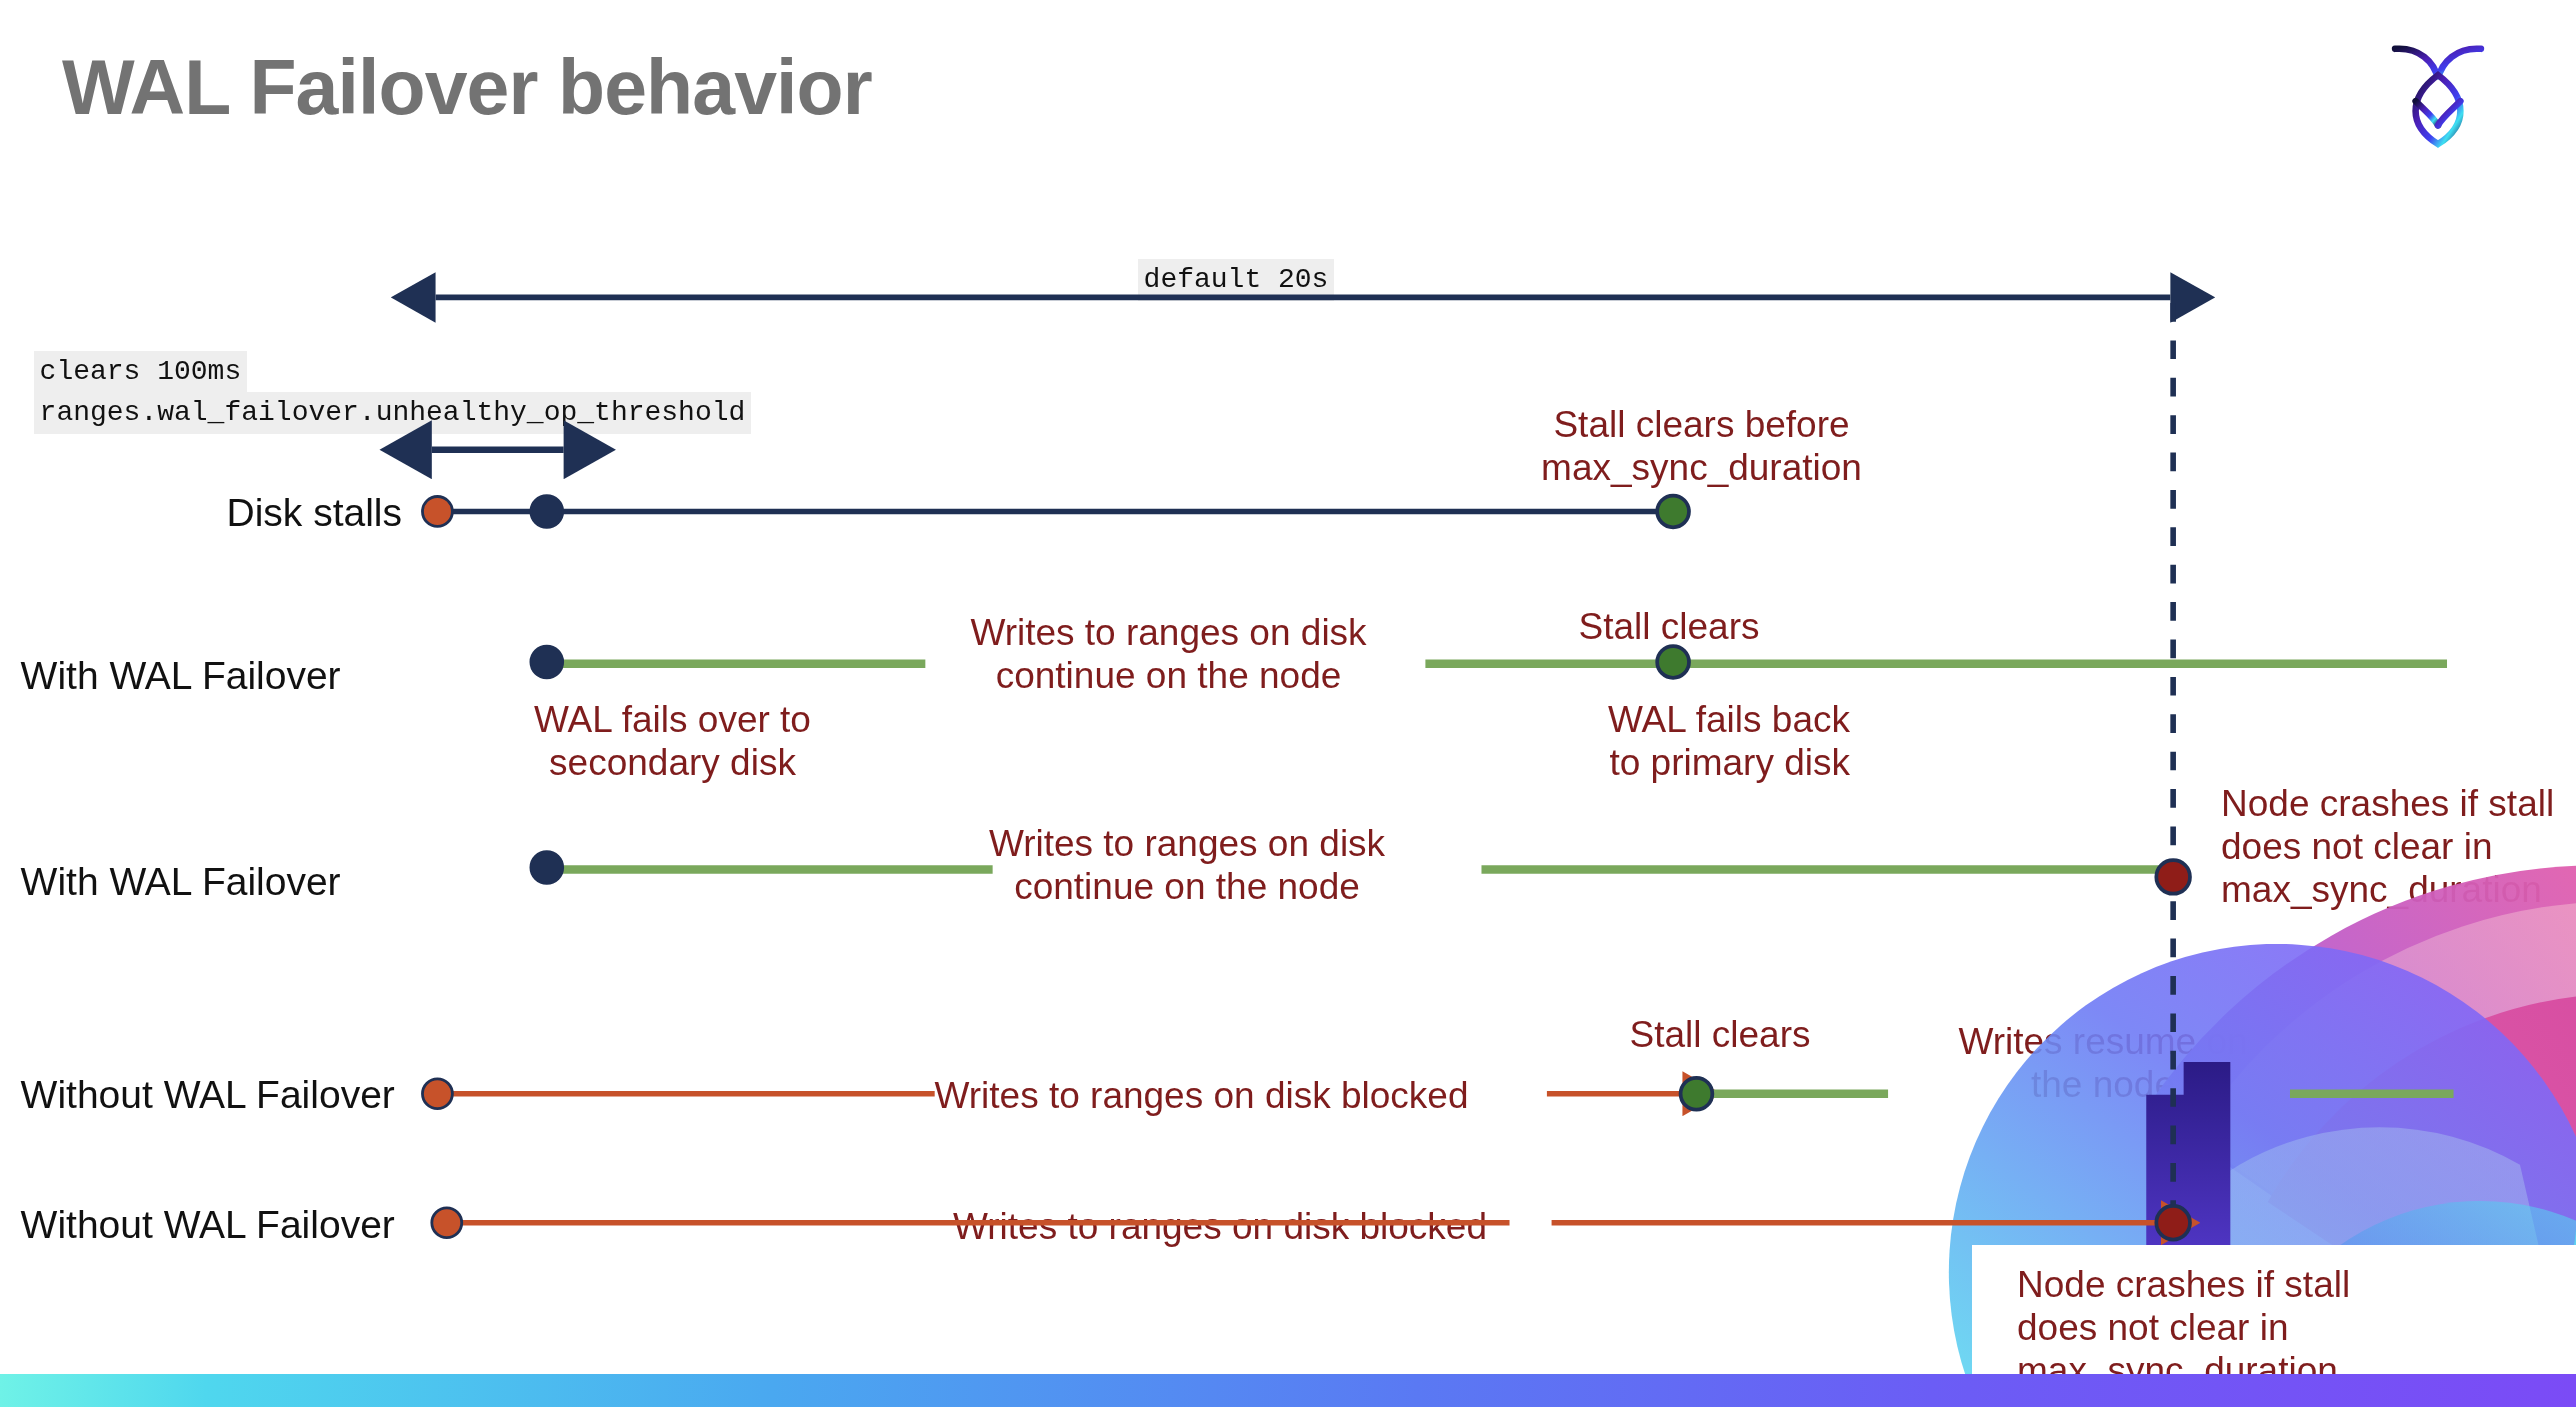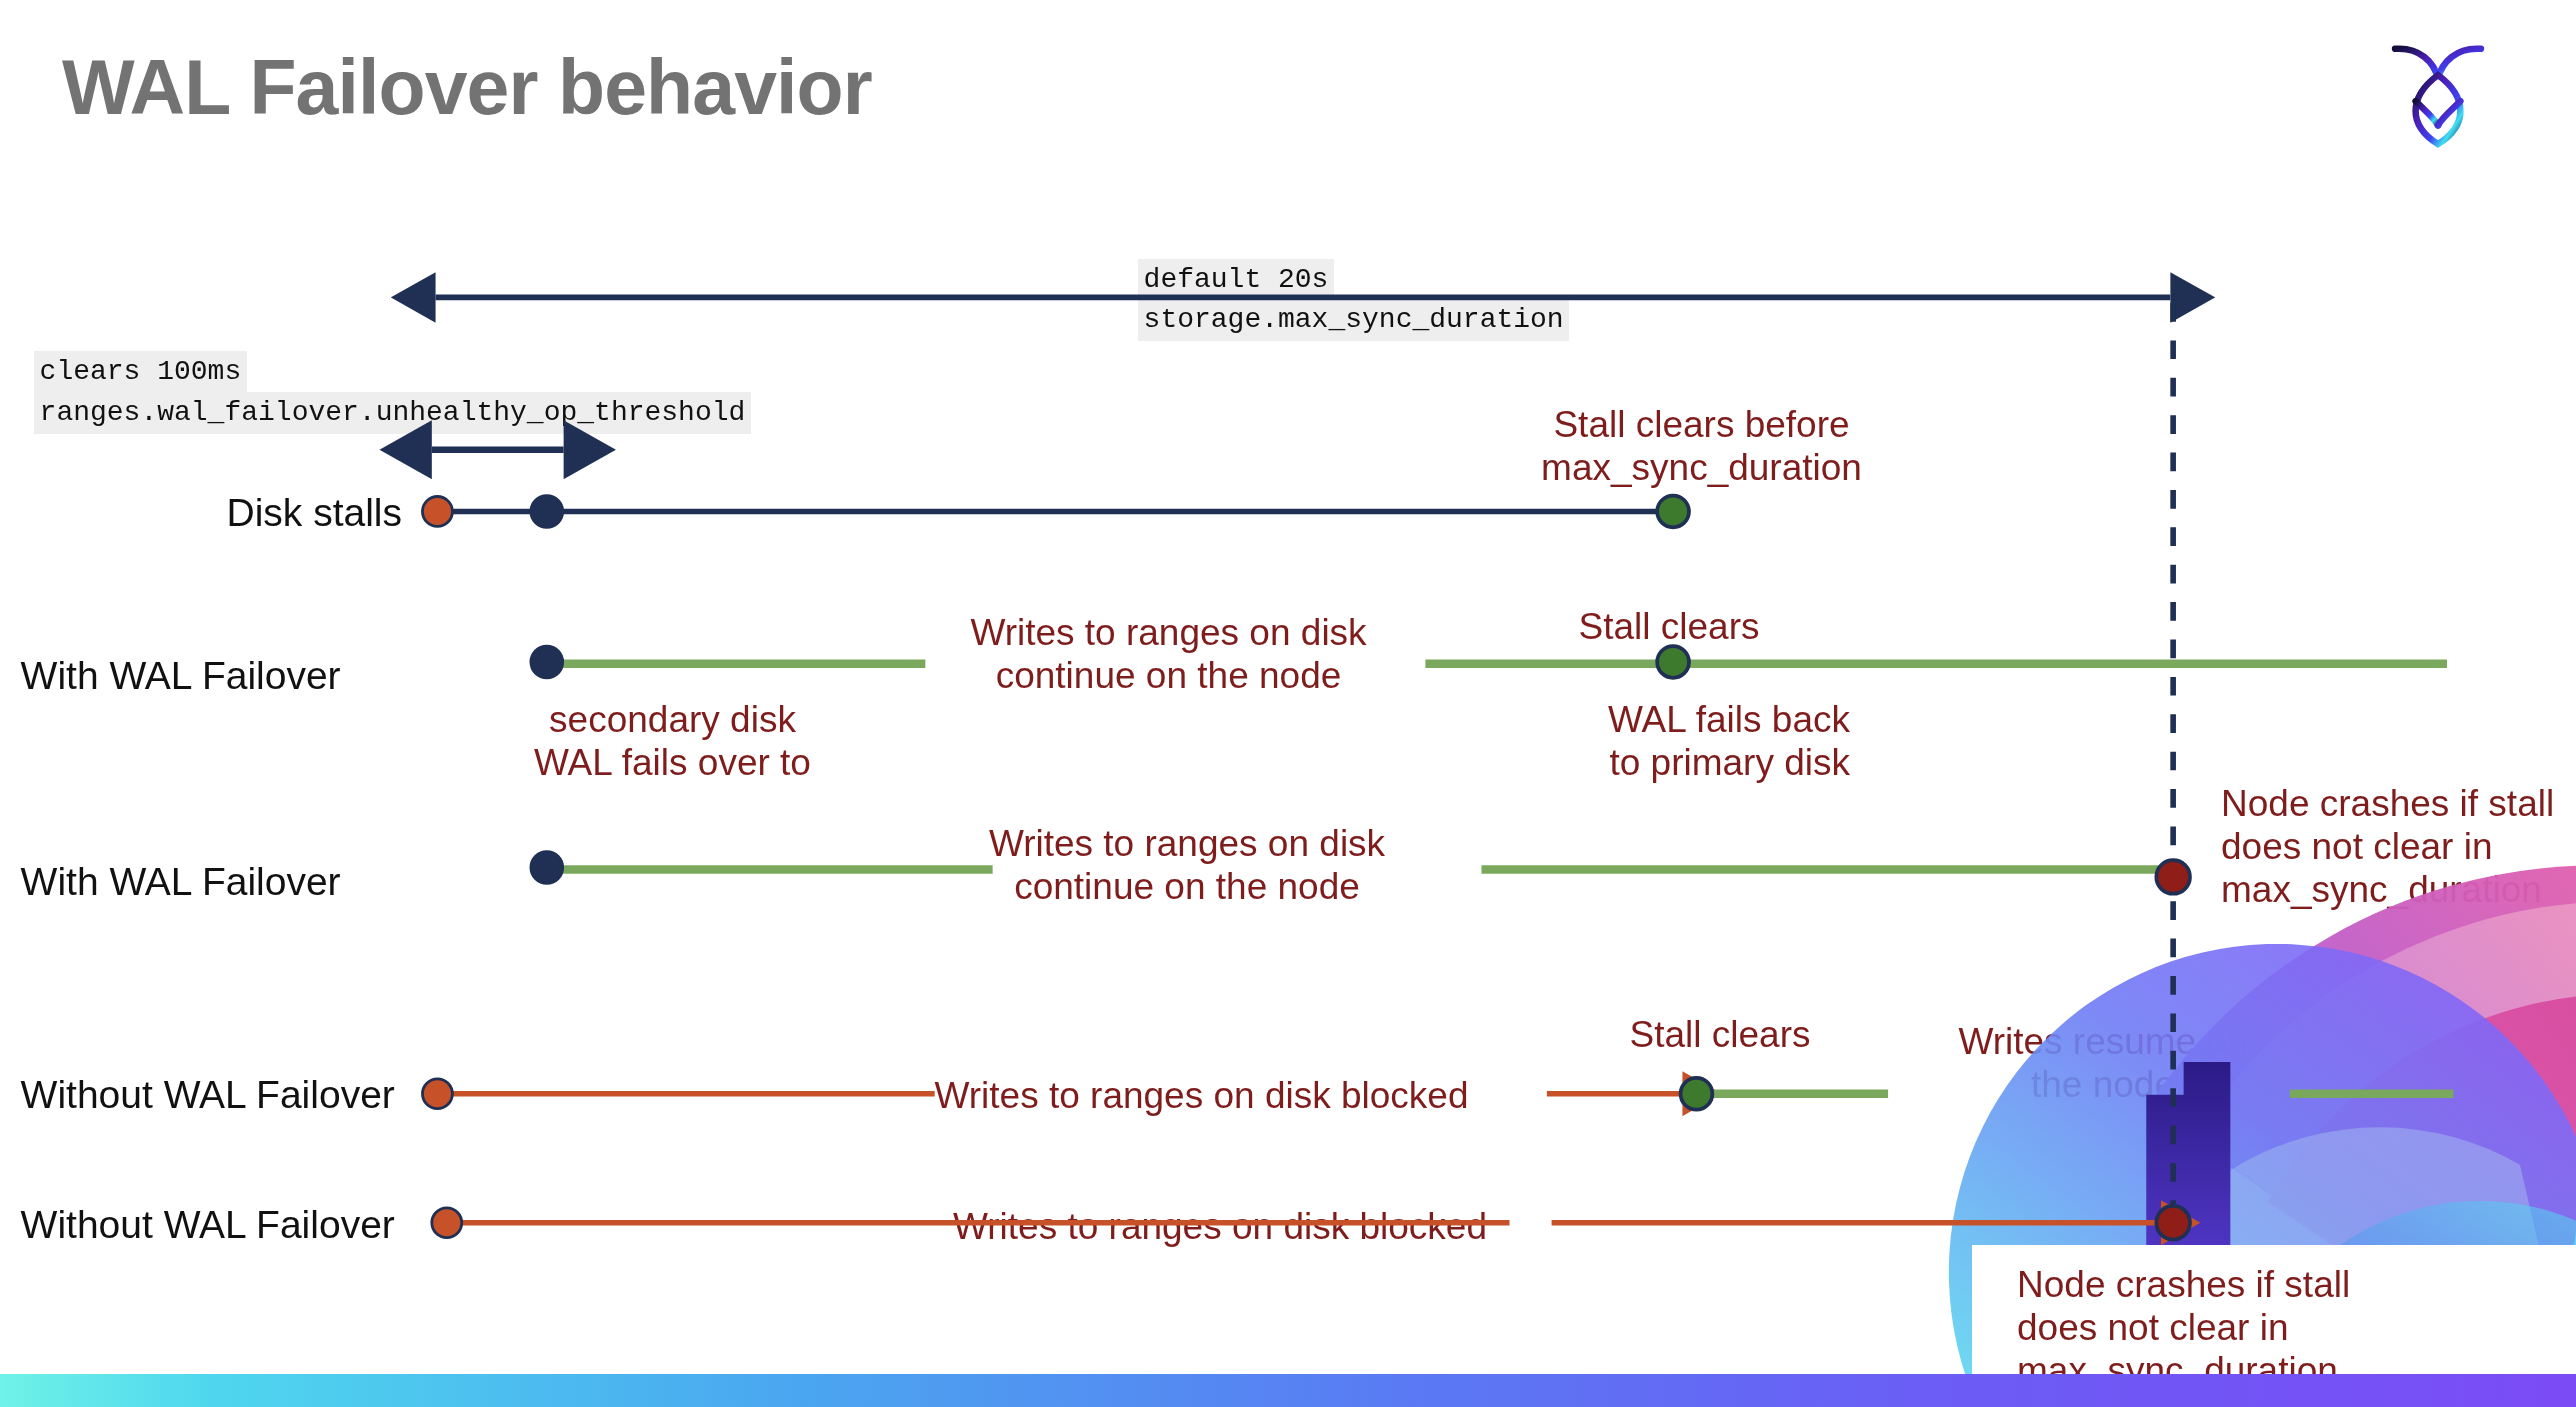--- a/index.html
+++ b/index.html
@@ -97,21 +97,20 @@
         <path d="M14 22 C 40 20, 56 36, 60 54 C 64 36, 80 20, 106 22"></path>
         <path d="M60 50 C 28 74, 28 104, 60 124 C 92 104, 92 74, 60 50 Z"></path>
         <path d="M60 54 L60 124"></path>
         <path d="M36 78 C 46 88, 56 96, 60 104"></path>
         <path d="M84 78 C 74 88, 64 96, 60 104"></path>
       </g>
     </svg>
   </div>
 
   <div class="code-label" id="label-max-sync-default">default 20s</div>
-  <div class="code-label" id="label-max-sync-name">storage.max_sync_duration</div>
   <div class="code-label" id="label-unhealthy-default">clears 100ms</div>
   <div class="code-label" id="label-unhealthy-name">ranges.wal_failover.unhealthy_op_threshold</div>
 
   <div class="row-label" id="row-label-disk-stalls">Disk stalls</div>
   <div class="row-label" id="row-label-with-1">With WAL Failover</div>
   <div class="row-label" id="row-label-with-2">With WAL Failover</div>
   <div class="row-label" id="row-label-without-1">Without WAL Failover</div>
   <div class="row-label" id="row-label-without-2">Without WAL Failover</div>
 
   <div class="note" id="note-stall-clears-before">
@@ -120,22 +119,22 @@
   </div>
 
   <div class="note" id="note-writes-continue-1">
     <div>Writes to ranges on disk</div>
     <div>continue on the node</div>
   </div>
 
   <div class="note" id="note-stall-clears-1">Stall clears</div>
 
   <div class="note" id="note-wal-fails-over">
+    <div>WAL fails over to</div>
     <div>secondary disk</div>
-    <div>WAL fails over to</div>
   </div>
 
   <div class="note" id="note-wal-fails-back">
     <div>WAL fails  back</div>
     <div>to primary disk</div>
   </div>
 
   <div class="note" id="note-writes-continue-2">
     <div>Writes to ranges on disk</div>
     <div>continue on the node</div>

